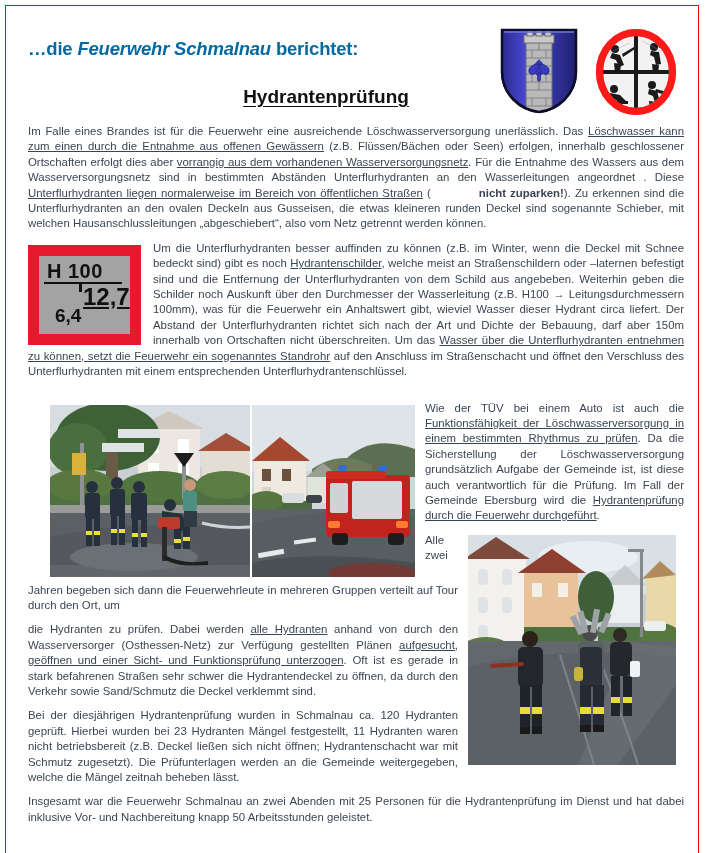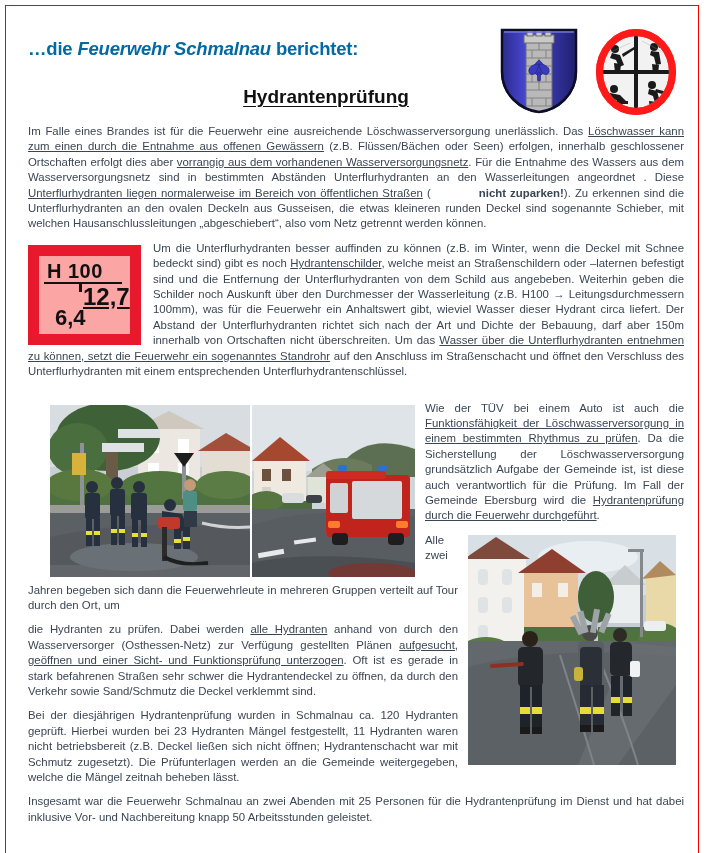--- a/index.html
+++ b/index.html
@@ -76,21 +76,21 @@
   .b{font-weight:bold;padding-left:48px;}
   .block{
     margin:0 14px 0 22px;
   }
 
   
   .sign{
     float:left;
     width:113px;height:100px;
     margin:4px 12px 2px 0;
-    background:#fca5a5;
+    background:#a3a3a3;
     border:11px solid #e8192c;
     box-sizing:border-box;
     position:relative;
   }
   .sign-h{
     position:absolute;
     left:8px;top:4px;
     font-size:20px;
     font-weight:bold;
     color:#111;
@@ -113,21 +113,21 @@
     position:absolute;
     left:44px;top:27px;
     font-size:24px;
     font-weight:bold;
     color:#111;
     text-decoration:underline;
   }
   .sign-b{
     position:absolute;
     left:16px;top:49px;
-    font-size:22px;
+    font-size:19px;
     font-weight:bold;
     color:#111;
   }
 
   
   .photo{
     background:#8c8c8c;
     overflow:hidden;
     position:relative;
   }

